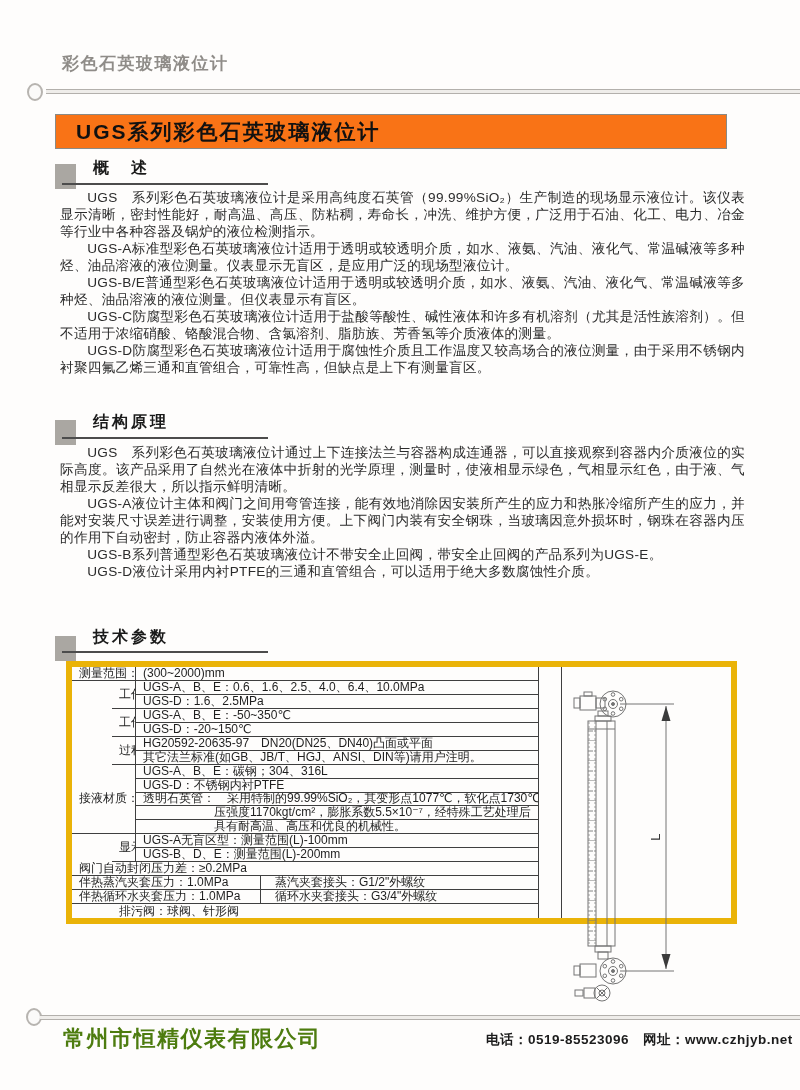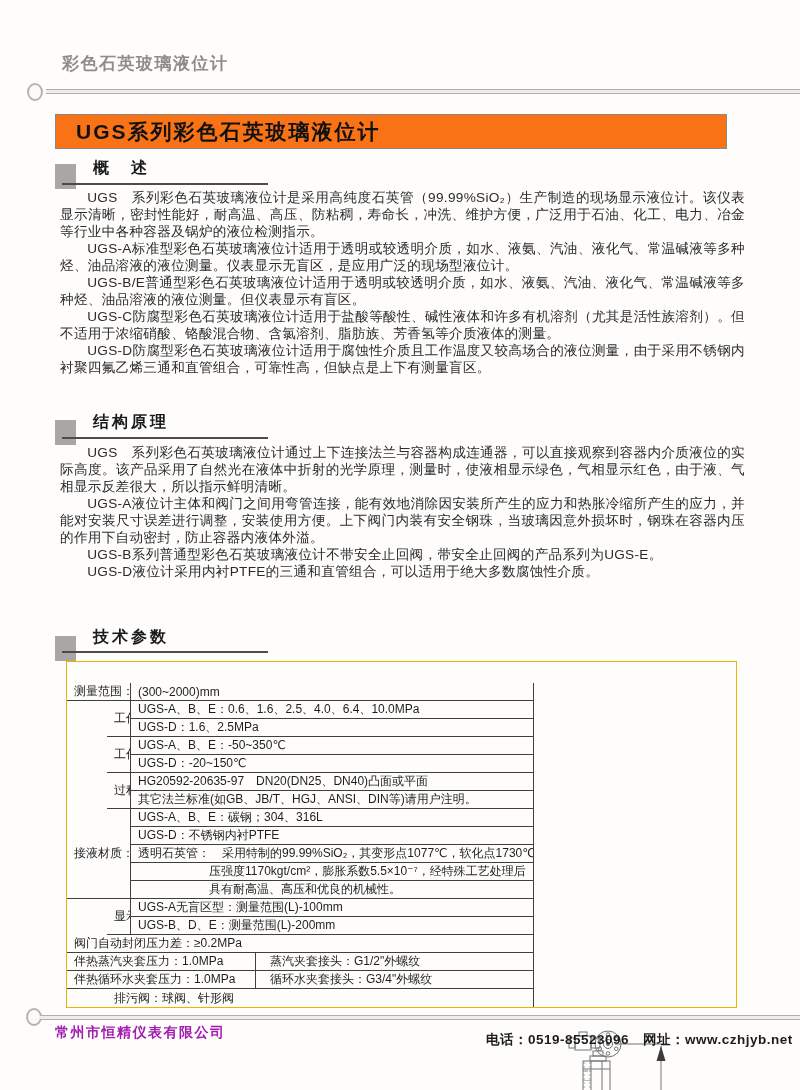--- a/index.html
+++ b/index.html
@@ -28,41 +28,41 @@
   .sec-square{width:21px;height:25px;background:#aaa7a2;}
   .sec-title{font-size:16px;font-weight:bold;color:#1a1a1a;letter-spacing:3px;}
   .sec-line{height:2px;background:#4c4c4c;}
 
   
   .para-block{width:685px;left:60px;}
   .para-block p{margin:0;text-indent:2em;font-size:13.6px;line-height:17px;color:#2b2b2b;
     text-align:justify;letter-spacing:0.3px;}
 
   
-  .spec-wrap{left:66px;top:661px;width:671px;height:347px;border:1px solid #eab308;display:flex;box-sizing:border-box;align-items:flex-end;}
+  .spec-wrap{left:66px;top:661px;width:671px;height:263px;border:6px solid #eab308;display:flex;box-sizing:border-box;}
   .spec-grid{width:467px;box-sizing:border-box;border-right:1px solid #3f3f3f;display:grid;
     grid-template-columns:64px 1fr;grid-template-rows:repeat(18,1fr);font-size:12px;color:#1e1e1e;}
   .gutter{width:23px;box-sizing:border-box;border-right:1px solid #3f3f3f;}
   .cell{display:flex;align-items:center;padding-left:7px;box-sizing:border-box;
     border-bottom:1px solid #3f3f3f;white-space:nowrap;overflow:hidden;}
   .lab{border-right:1px solid #3f3f3f;}
   .nb{border-bottom:none;margin-left:40px;}
   .span2{grid-row:span 2;margin-left:40px;}
   .span5{grid-row:span 5;}
   .full{grid-column:1 / 3;}
   .indent1{padding-left:78px;}
   .split{display:flex;padding:0;}
   .split .s-left{width:189px;box-sizing:border-box;border-right:1px solid #3f3f3f;display:flex;align-items:center;padding-left:7px;white-space:nowrap;overflow:hidden;}
   .split .s-right{flex:1;display:flex;align-items:center;padding-left:14px;white-space:nowrap;overflow:hidden;}
 
   .drawing-box{flex:1;position:relative;}
   .drawing-box svg{position:absolute;left:0;top:0;}
 
   
-  .footer-company{left:55px;top:1024px;font-size:14px;font-weight:bold;color:#a21caf;letter-spacing:1.5px;}
+  .footer-company{left:63px;top:1024px;font-size:22px;font-weight:bold;color:#4d7c0f;letter-spacing:1.5px;}
   .footer-contact{left:486px;top:1031px;font-size:13.5px;font-weight:bold;color:#1c1c1c;letter-spacing:0.5px;}
 </style>
 </head>
 <body>
 
 <div class="abs page-header">彩色石英玻璃液位计</div>
 <div class="abs ring ring-top"></div>
 <div class="abs rule rule-top"></div>
 
 <div class="abs title-box">

